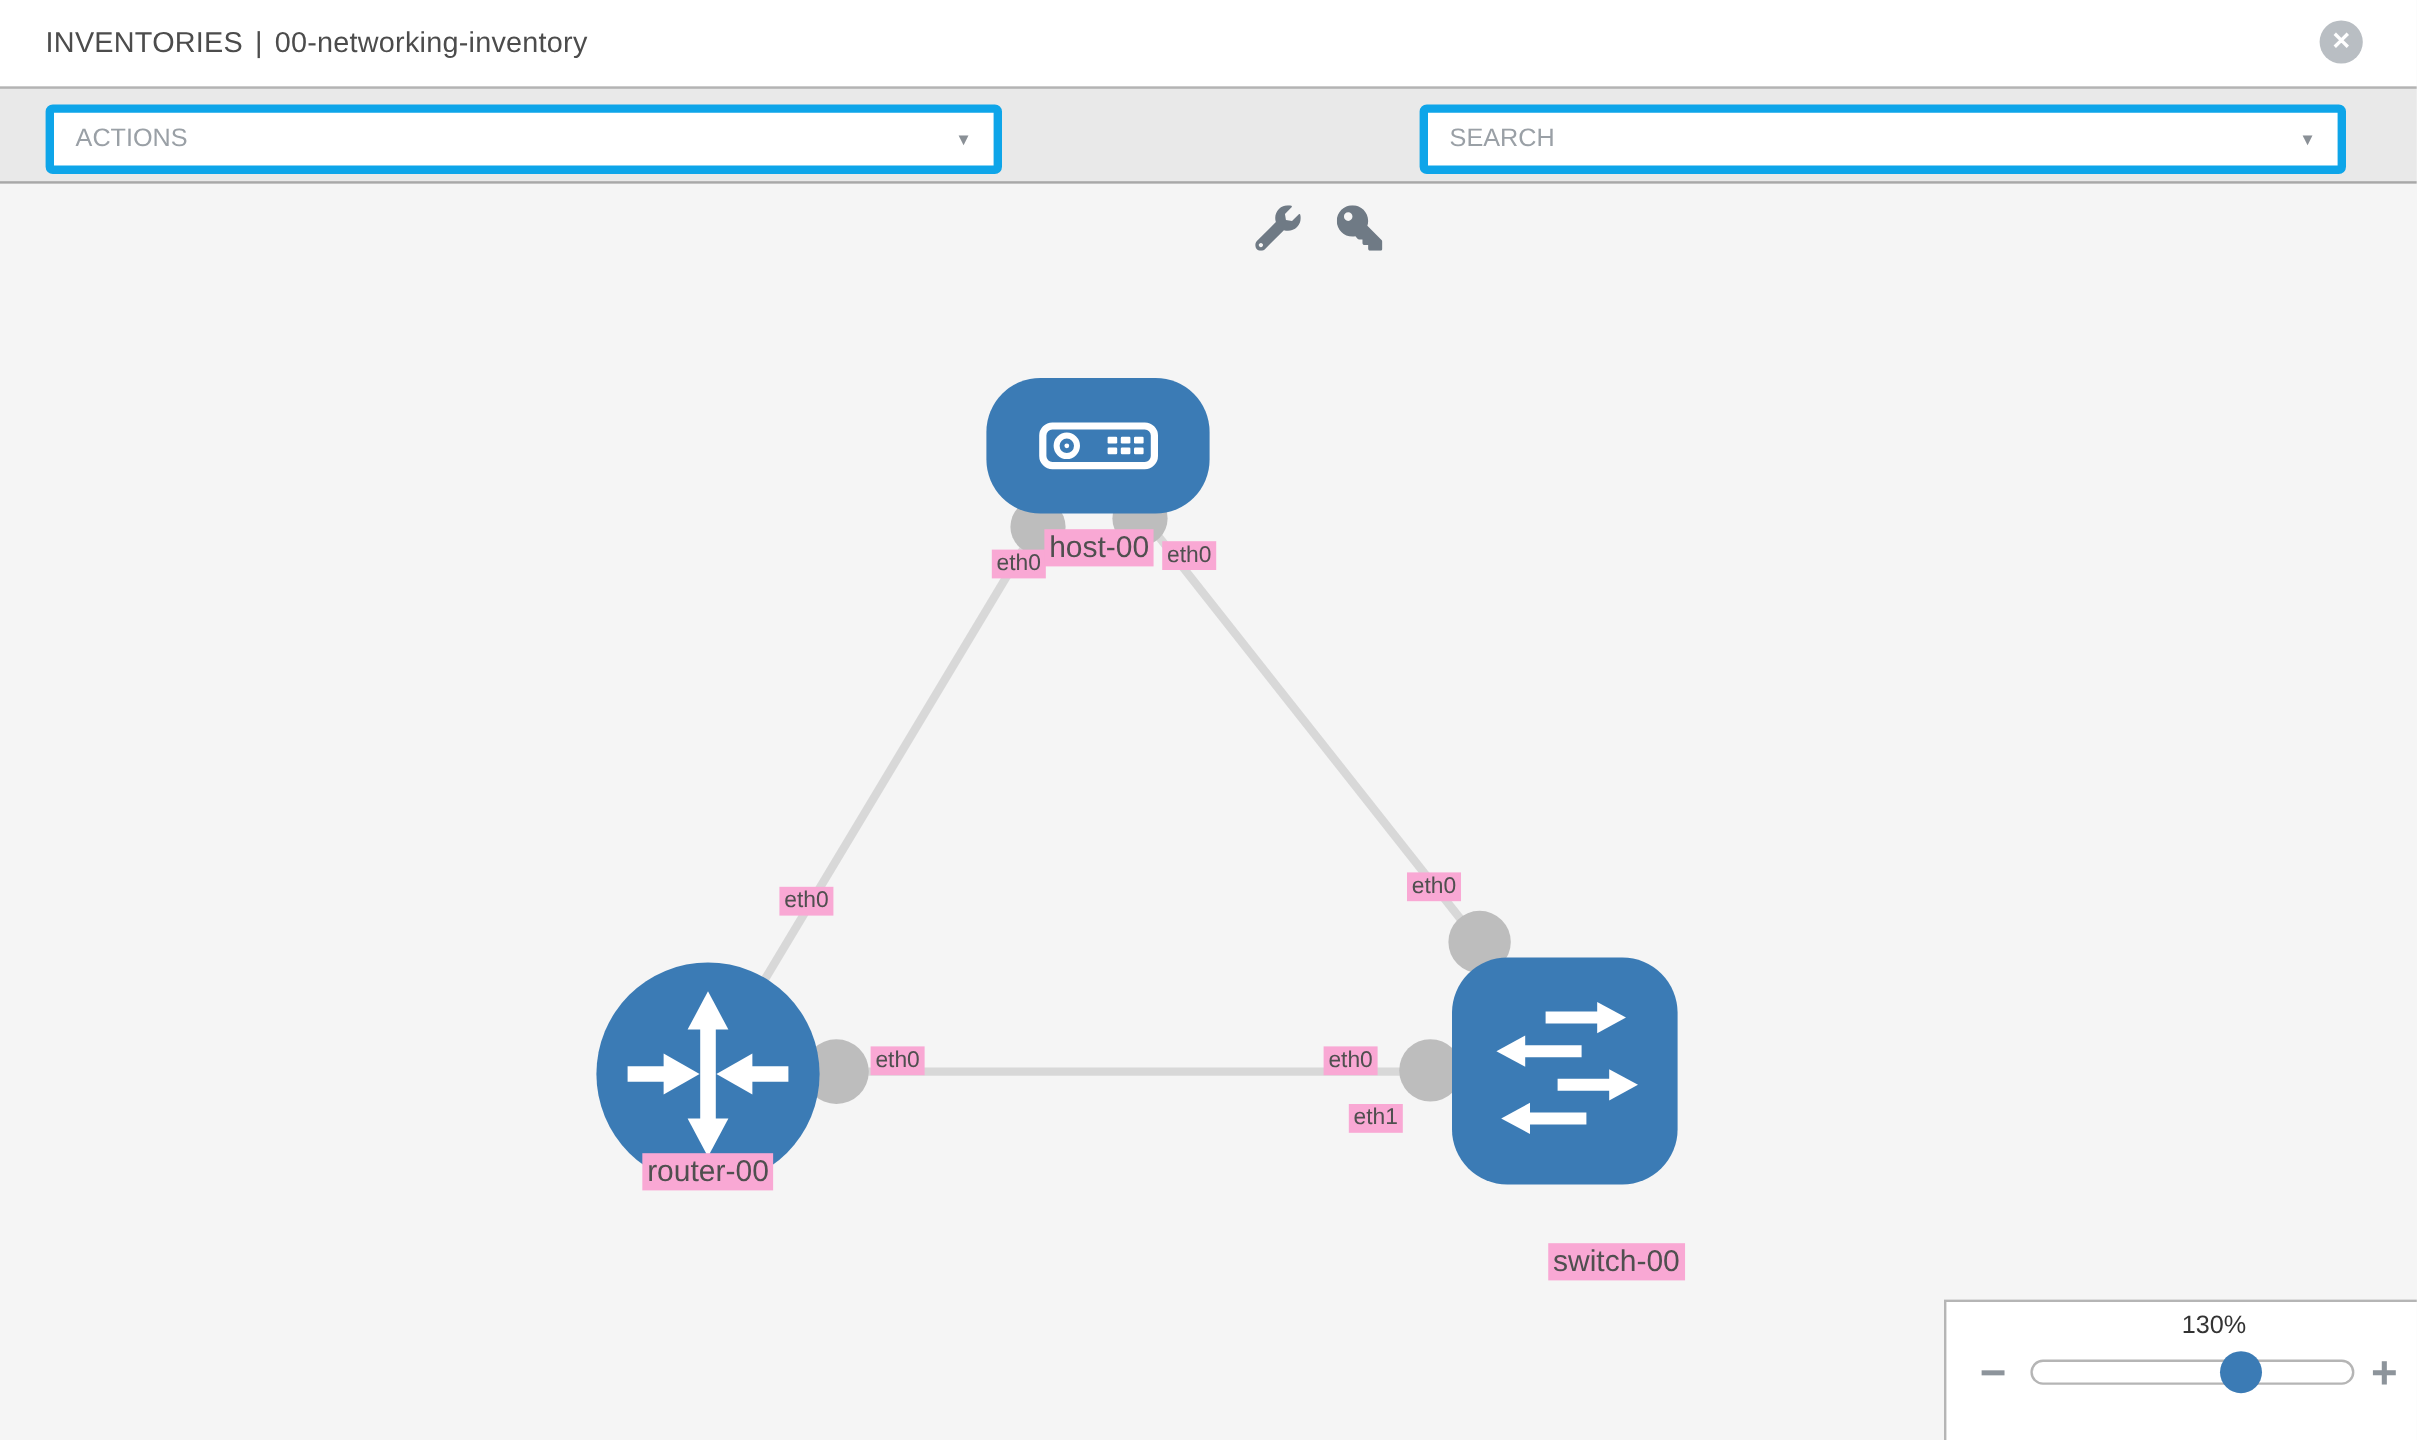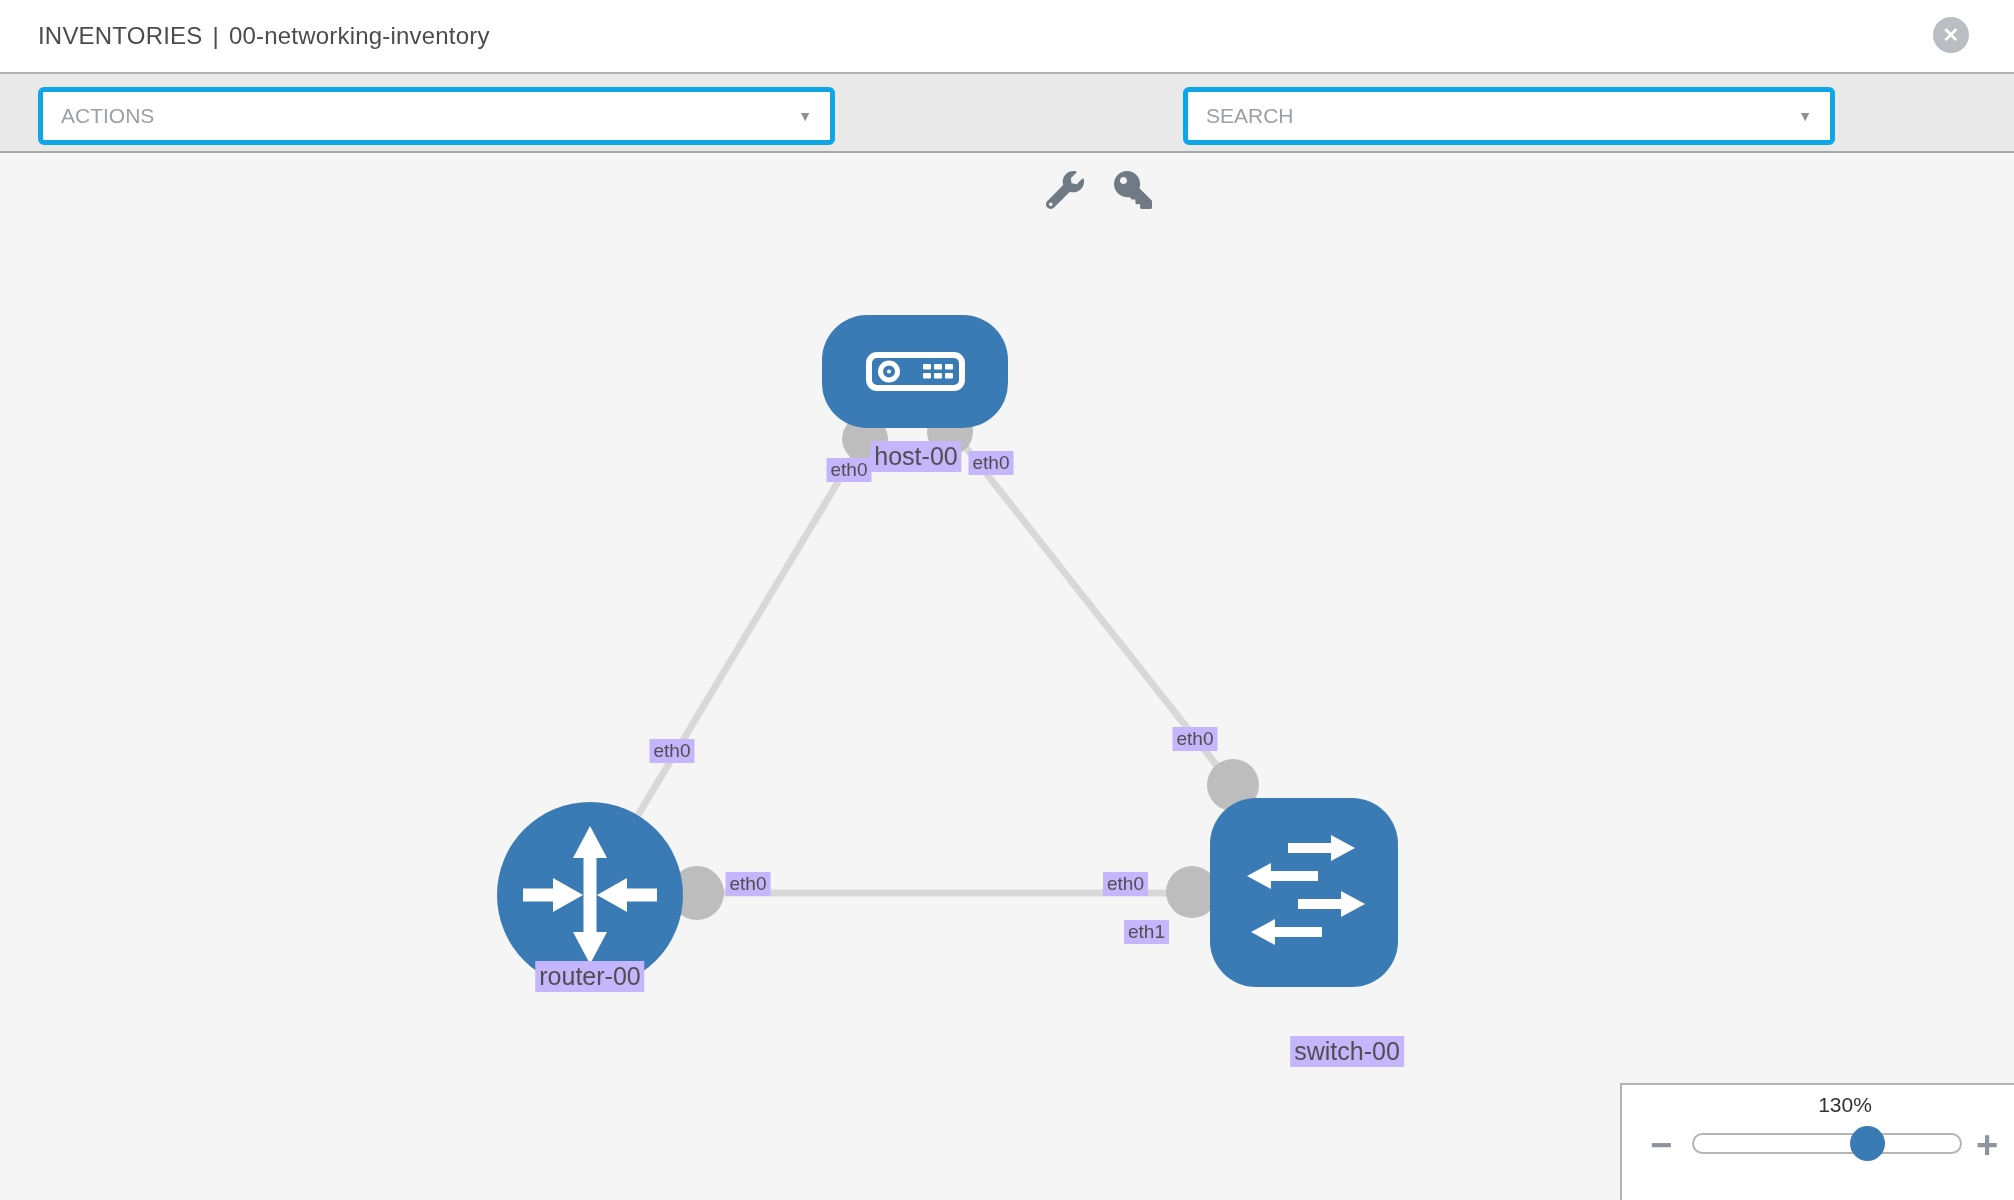--- a/index.html
+++ b/index.html
@@ -21,33 +21,33 @@
     display:flex;align-items:center;justify-content:center;cursor:pointer;line-height:1;
   }
   
   .toolbar{
     position:absolute;left:0;top:72px;width:2014px;height:81px;
     background:#e9e9e9;box-sizing:border-box;
     border-top:2px solid #b3b3b3;border-bottom:2px solid #a8a8a8;
   }
   .select-box{
     position:absolute;top:13px;height:58px;background:#ffffff;
-    border:5px solid #0ea5e9;border-radius:6px;box-sizing:border-box;
+    border:7px solid #0ea5e9;border-radius:6px;box-sizing:border-box;
     display:flex;align-items:center;color:#9aa0a6;font-size:21px;
   }
   .select-box .ph{margin-left:18px;flex:1;}
   .select-box .caret{margin-right:18px;font-size:14px;color:#8a9096;}
   .actions-box{left:38px;width:797px;}
-  .search-box{left:1183px;width:652px;}
+  .search-box{left:1183px;width:772px;}
   .tool-icon{position:absolute;top:97px;width:38px;height:38px;}
   .tool-icon svg{width:38px;height:38px;fill:#6f7a85;}
   
   .graph-svg{position:absolute;left:0;top:0;}
   .graph-label{
-    position:absolute;background:#c4b5fd;color:#4f4f4f;white-space:nowrap;
+    position:absolute;background:#f9a8d4;color:#4f4f4f;white-space:nowrap;
     padding:1px 4px;line-height:1.15;
   }
   .node-label{font-size:25px;transform:translateX(-50%);}
   .if-label{font-size:19px;transform:translateX(-50%);}
   .if-label.raw{transform:none;}
   
   .zoom-panel{
     position:absolute;left:1620px;top:1083px;width:400px;height:130px;
     background:#ffffff;border:2px solid #b5b5b5;box-sizing:border-box;
   }

